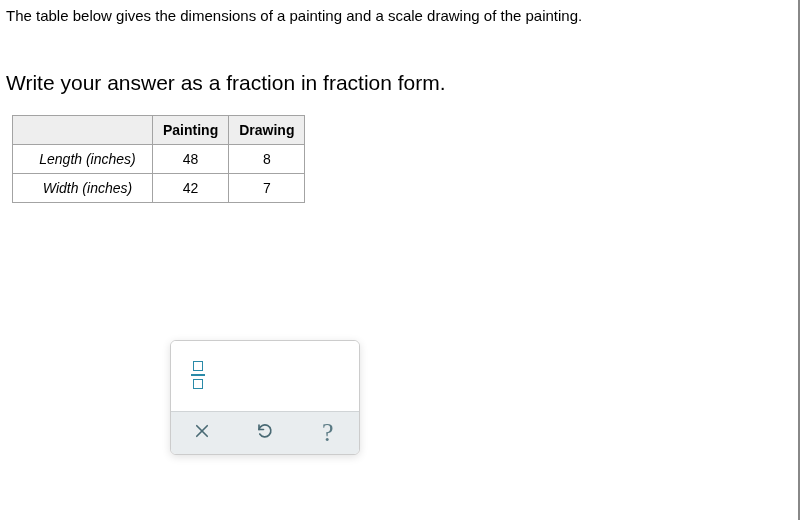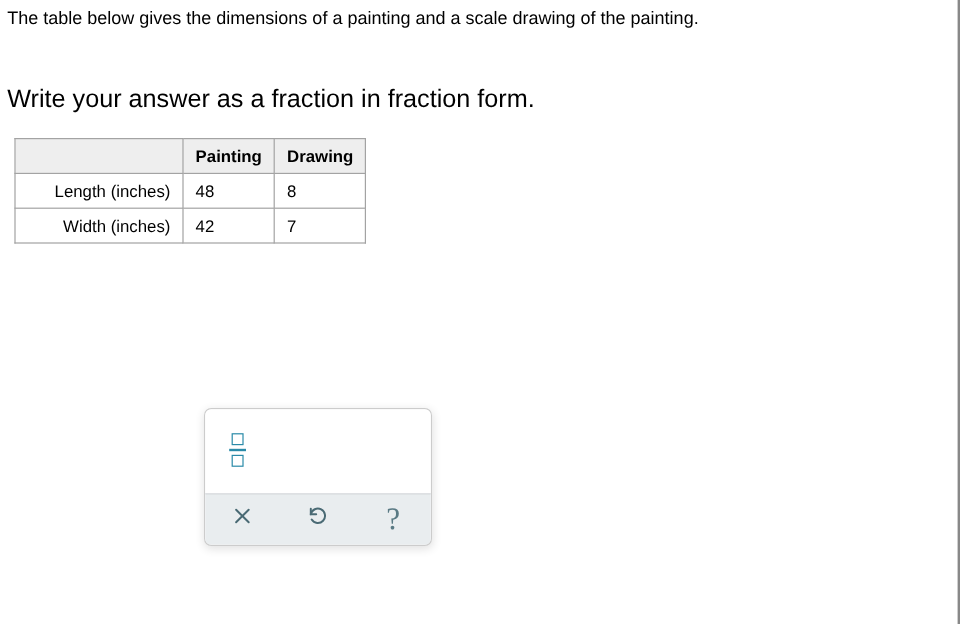--- a/index.html
+++ b/index.html
@@ -42,25 +42,27 @@
     background: #eeeeee;
     font-weight: bold;
     text-align: center;
     min-width: 70px;
   }
   table.data th.corner {
     background: #eeeeee;
     min-width: 140px;
   }
   table.data td.rowlabel {
-    text-align: right;
+    text-align: center;
     min-width: 140px;
     padding-left: 20px;
+    font-style: italic;
   }
   table.data td.val {
+    text-align: center;
     min-width: 70px;
   }
   .answer-panel {
     position: absolute;
     left: 170px;
     top: 340px;
     width: 190px;
     border: 1px solid #ccc;
     border-radius: 6px;
     box-shadow: 0 2px 8px rgba(0,0,0,0.12);

